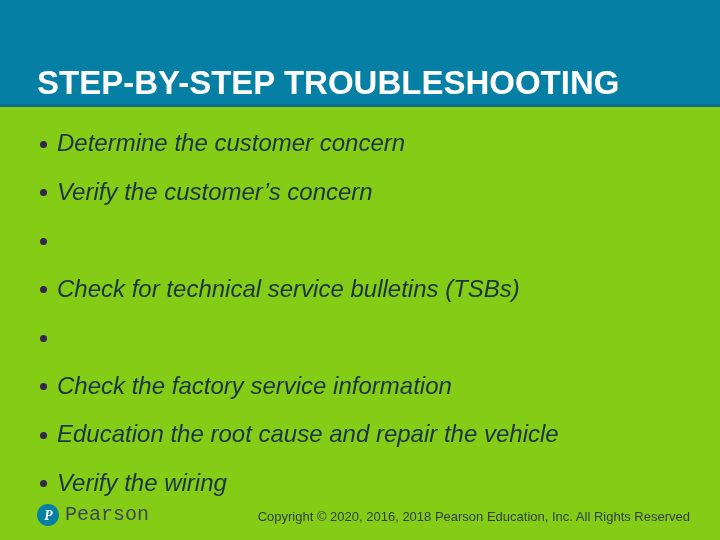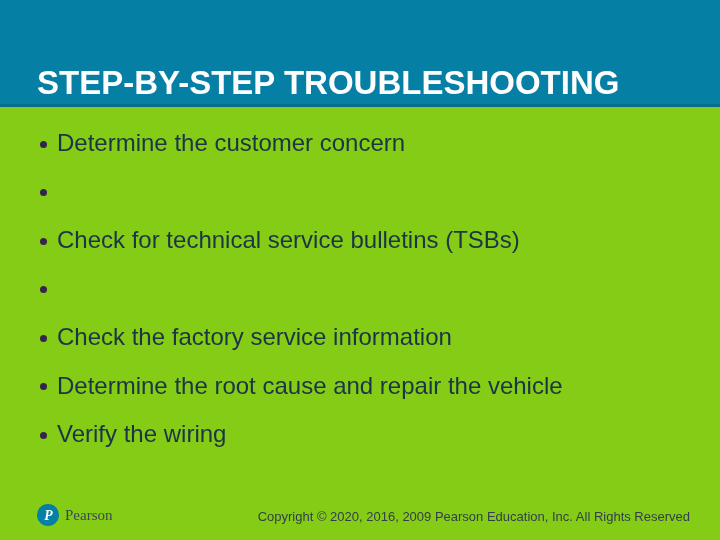--- a/index.html
+++ b/index.html
@@ -37,20 +37,21 @@
   .bullet-list {
     position: absolute;
     left: 40px; top: 119px;
     margin: 0; padding: 0;
     list-style: none;
   }
   .bullet-list li {
     height: 48.5px;
     display: flex;
     align-items: center;
+    font-style: italic;
   }
   .bullet-dot {
     width: 7px; height: 7px;
     border-radius: 50%;
     background: #35254d;
     margin-right: 10px;
     flex: 0 0 auto;
     margin-top: 2px;
   }
   .bullet-text {
@@ -63,22 +64,22 @@
   .footer-logo {
     position: absolute;
     left: 37px; top: 504px;
     display: flex;
     align-items: center;
   }
   .logo-mark { width: 22px; height: 22px; display: block; }
   .logo-word {
     margin-left: 6px;
     color: #3b4752;
-    font-family: Liberation Serif, serif;
-    font-size: 15px;
+    font-family: Liberation Mono, monospace;
+    font-size: 20px;
     line-height: 1;
   }
   .copyright {
     position: absolute;
     right: 30px; top: 510px;
     color: #323f4a;
     font-size: 13px;
     line-height: 1;
     white-space: nowrap;
   }
@@ -92,45 +93,49 @@
     <h1 class="slide-title">STEP-BY-STEP TROUBLESHOOTING</h1>
   </div>
 
   <ul class="bullet-list">
     <li>
       <span class="bullet-dot"></span>
       <span class="bullet-text">Determine the customer concern</span>
     </li>
     <li>
       <span class="bullet-dot"></span>
+      <span class="bullet-text">Verify the customer’s concern</span>
+    </li>
+    <li>
+      <span class="bullet-dot"></span>
     </li>
     <li>
       <span class="bullet-dot"></span>
       <span class="bullet-text">Check for technical service bulletins (TSBs)</span>
     </li>
     <li>
       <span class="bullet-dot"></span>
     </li>
     <li>
       <span class="bullet-dot"></span>
       <span class="bullet-text">Check the factory service information</span>
     </li>
     <li>
       <span class="bullet-dot"></span>
-      <span class="bullet-text">Determine the root cause and repair the vehicle</span>
+      <span class="bullet-text">Education the root cause and repair the vehicle</span>
     </li>
     <li>
       <span class="bullet-dot"></span>
       <span class="bullet-text">Verify the wiring</span>
     </li>
   </ul>
 
   <div class="footer-logo">
     <svg class="logo-mark" viewBox="0 0 24 24" aria-hidden="true">
       <circle cx="12" cy="12" r="12" fill="#067fa4"></circle>
       <text x="12.5" y="17.5" text-anchor="middle" font-family="Liberation Serif, serif" font-style="italic" font-weight="bold" font-size="15" fill="#ffffff">P</text>
     </svg>
     <span class="logo-word">Pearson</span>
   </div>
 
-  <div class="copyright">Copyright © 2020, 2016, 2009 Pearson Education, Inc. All Rights Reserved</div>
+  <div class="copyright">Copyright © 2020, 2016, 2018 Pearson Education, Inc. All Rights Reserved</div>
 
 </div>
 
 </body></html>

